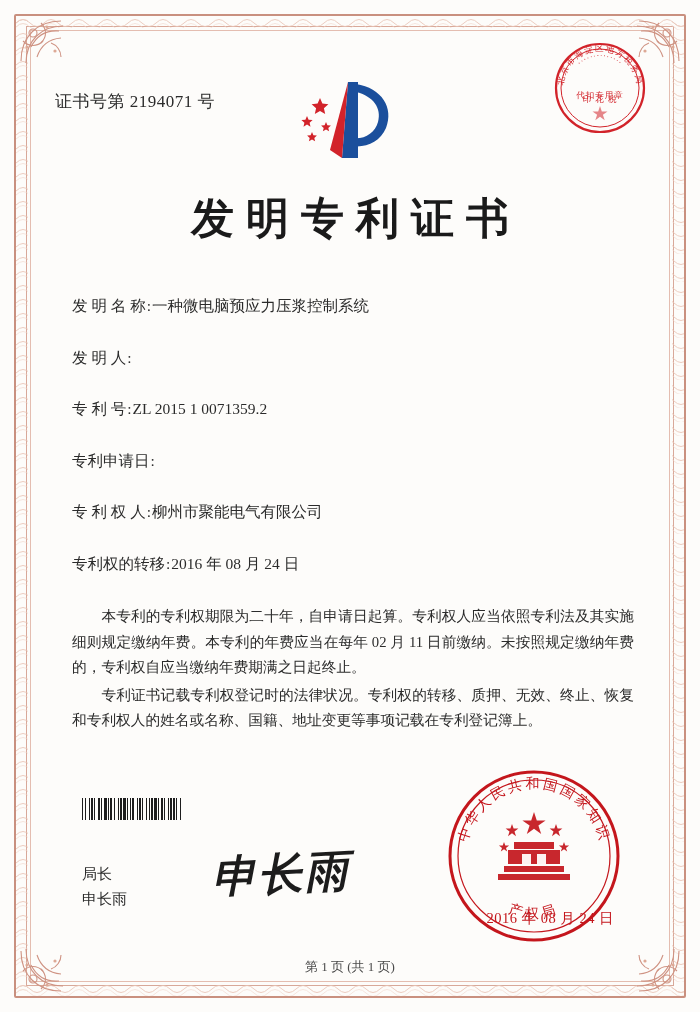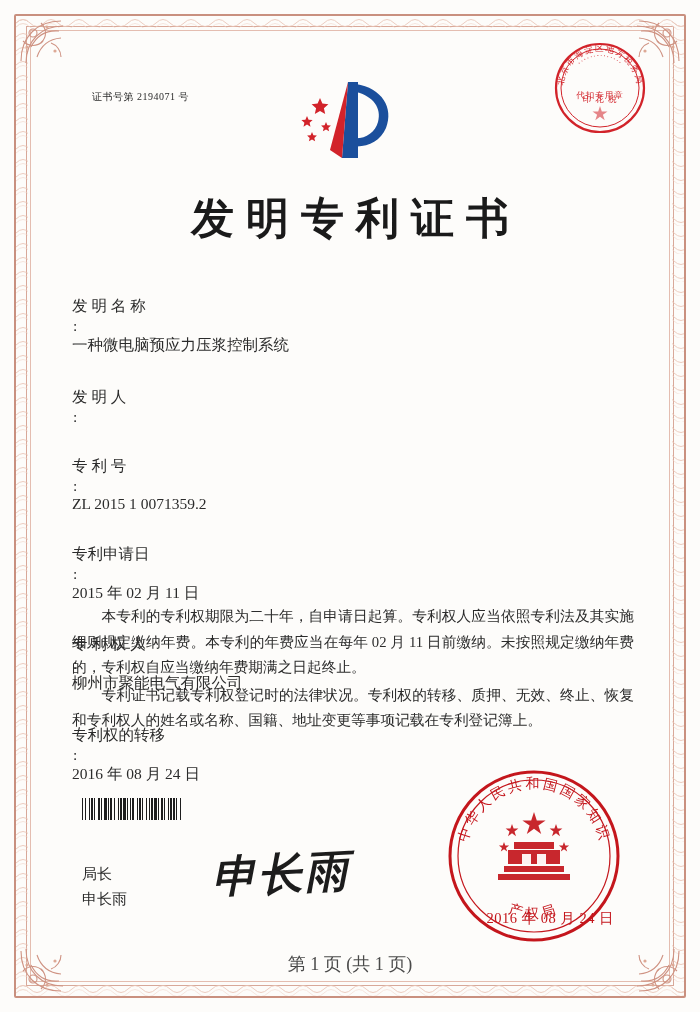--- a/index.html
+++ b/index.html
@@ -63,23 +63,22 @@
   .corner.tl { left: 17px;  top: 17px; }
   .corner.tr { right: 17px; top: 17px;  transform: scaleX(-1); }
   .corner.bl { left: 17px;  bottom: 17px; transform: scaleY(-1); }
   .corner.br { right: 17px; bottom: 17px; transform: scale(-1,-1); }
 
   
   .cert-no {
     position: absolute;
     left: 55px;
     top: 90px;
-    font-size: 10px;
+    font-size: 17px;
     letter-spacing: .5px;
-    margin-left: 37px;
   }
 
   .logo {
     position: absolute;
     left: 50%;
     top: 78px;
     transform: translateX(-50%);
     width: 120px;
     height: 84px;
   }
@@ -121,21 +120,20 @@
     position: absolute;
     left: 72px;
     top: 296px;
     right: 66px;
   }
   .field-row {
     display: flex;
     align-items: baseline;
     margin-bottom: 30.5px;
     font-size: 15.5px;
-    flex-direction: column;
   }
   .field-label {
     white-space: pre;
     flex: 0 0 auto;
   }
   .field-colon { padding: 0 1px; }
   .field-value { flex: 1 1 auto; }
 
   
   .body-text {
@@ -205,21 +203,21 @@
     font-size: 14.5px;
     color: #c4161c;
     letter-spacing: .5px;
   }
 
   .page-foot {
     position: absolute;
     left: 0; right: 0;
     bottom: 36px;
     text-align: center;
-    font-size: 18px;
+    font-size: 13px;
     color: #4a4a4a;
   }
 </style>
 </head>
 <body>
 
 <div class="page">
 
   <div class="border-outer"></div>
   <div class="border-inner"></div>
@@ -354,21 +352,20 @@
       <span class="field-colon">:</span>
     </div>
     <div class="field-row">
       <span class="field-label">专 利 号</span>
       <span class="field-colon">:</span>
       <span class="field-value">ZL 2015 1 0071359.2</span>
     </div>
     <div class="field-row">
       <span class="field-label">专利申请日</span>
       <span class="field-colon">:</span>
-      <span class="field-value">2015 年 02 月 11 日</span>
     </div>
     <div class="field-row">
       <span class="field-label">专 利 权 人</span>
       <span class="field-colon">:</span>
       <span class="field-value">柳州市聚能电气有限公司</span>
     </div>
     <div class="field-row">
       <span class="field-label">专利权的转移</span>
       <span class="field-colon">:</span>
       <span class="field-value">2016 年 08 月 24 日</span>

